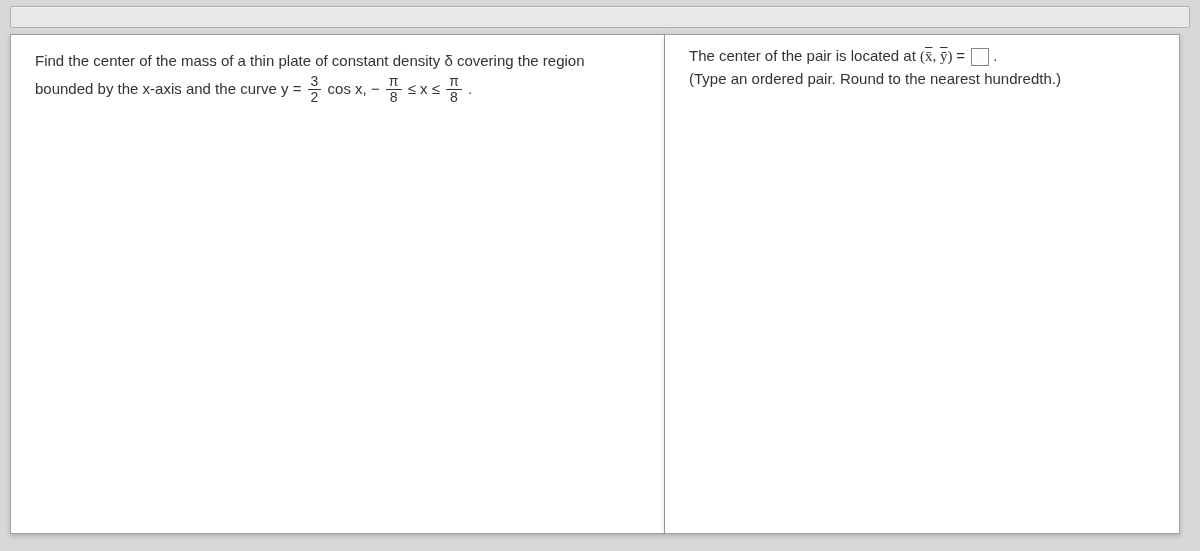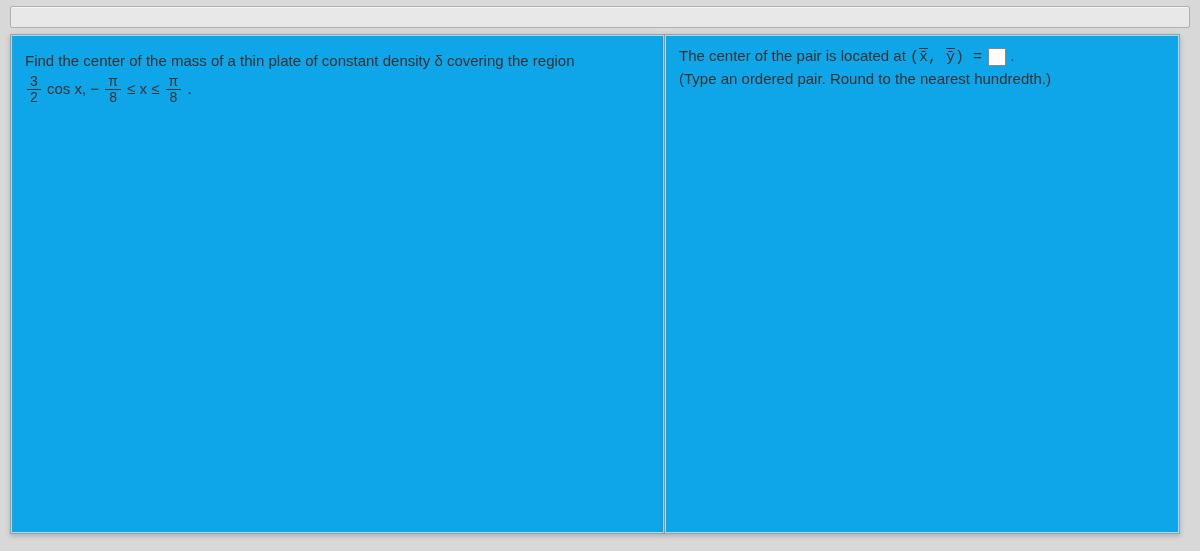--- a/index.html
+++ b/index.html
@@ -26,24 +26,24 @@
     border-radius: 2px;
     box-sizing: border-box;
     margin-bottom: 6px;
     box-shadow: inset 0 1px 0 rgba(255,255,255,0.5);
   }
   .content-row {
     display: flex;
     gap: 0;
   }
   .panel {
-    background: #0ea5e9;
+    background: #ffffff;
     border: 1px solid #a0a0a0;
     box-shadow: inset 0 0 0 1px rgba(255,255,255,0.6), 0 2px 5px rgba(0,0,0,0.2);
-    padding: 12px 14px;
+    padding: 12px 24px;
     font-size: 15px;
     color: #333;
     box-sizing: border-box;
   }
   .left-panel {
     width: 655px;
     height: 500px;
   }
   .right-panel {
     width: 515px;
@@ -75,38 +75,39 @@
     display: inline-block;
     width: 16px;
     height: 16px;
     border: 1px solid #888;
     background: #fcfcfa;
     vertical-align: middle;
     margin-left: 2px;
     cursor: text;
   }
   .tuple {
-    font-family: Liberation Mono, monospace;
+    font-family: Liberation Serif, serif;
   }
   .bar-over {
     text-decoration: overline;
     text-decoration-thickness: 1px;
   }
 </style>
 </head>
 <body>
 
 <div class="outer-frame">
   <div class="top-bar"></div>
 
   <div class="content-row">
 
     <div class="panel left-panel">
       <div class="problem-text">
         <span>Find the center of the mass of a thin plate of constant density δ covering the region</span><br>
+        <span>bounded by the x-axis and the curve y =</span>
         <span class="frac">
           <span class="num">3</span>
           <span class="den">2</span>
         </span>
         <span> cos x,  −</span>
         <span class="frac">
           <span class="num">π</span>
           <span class="den">8</span>
         </span>
         <span> ≤ x ≤ </span>

